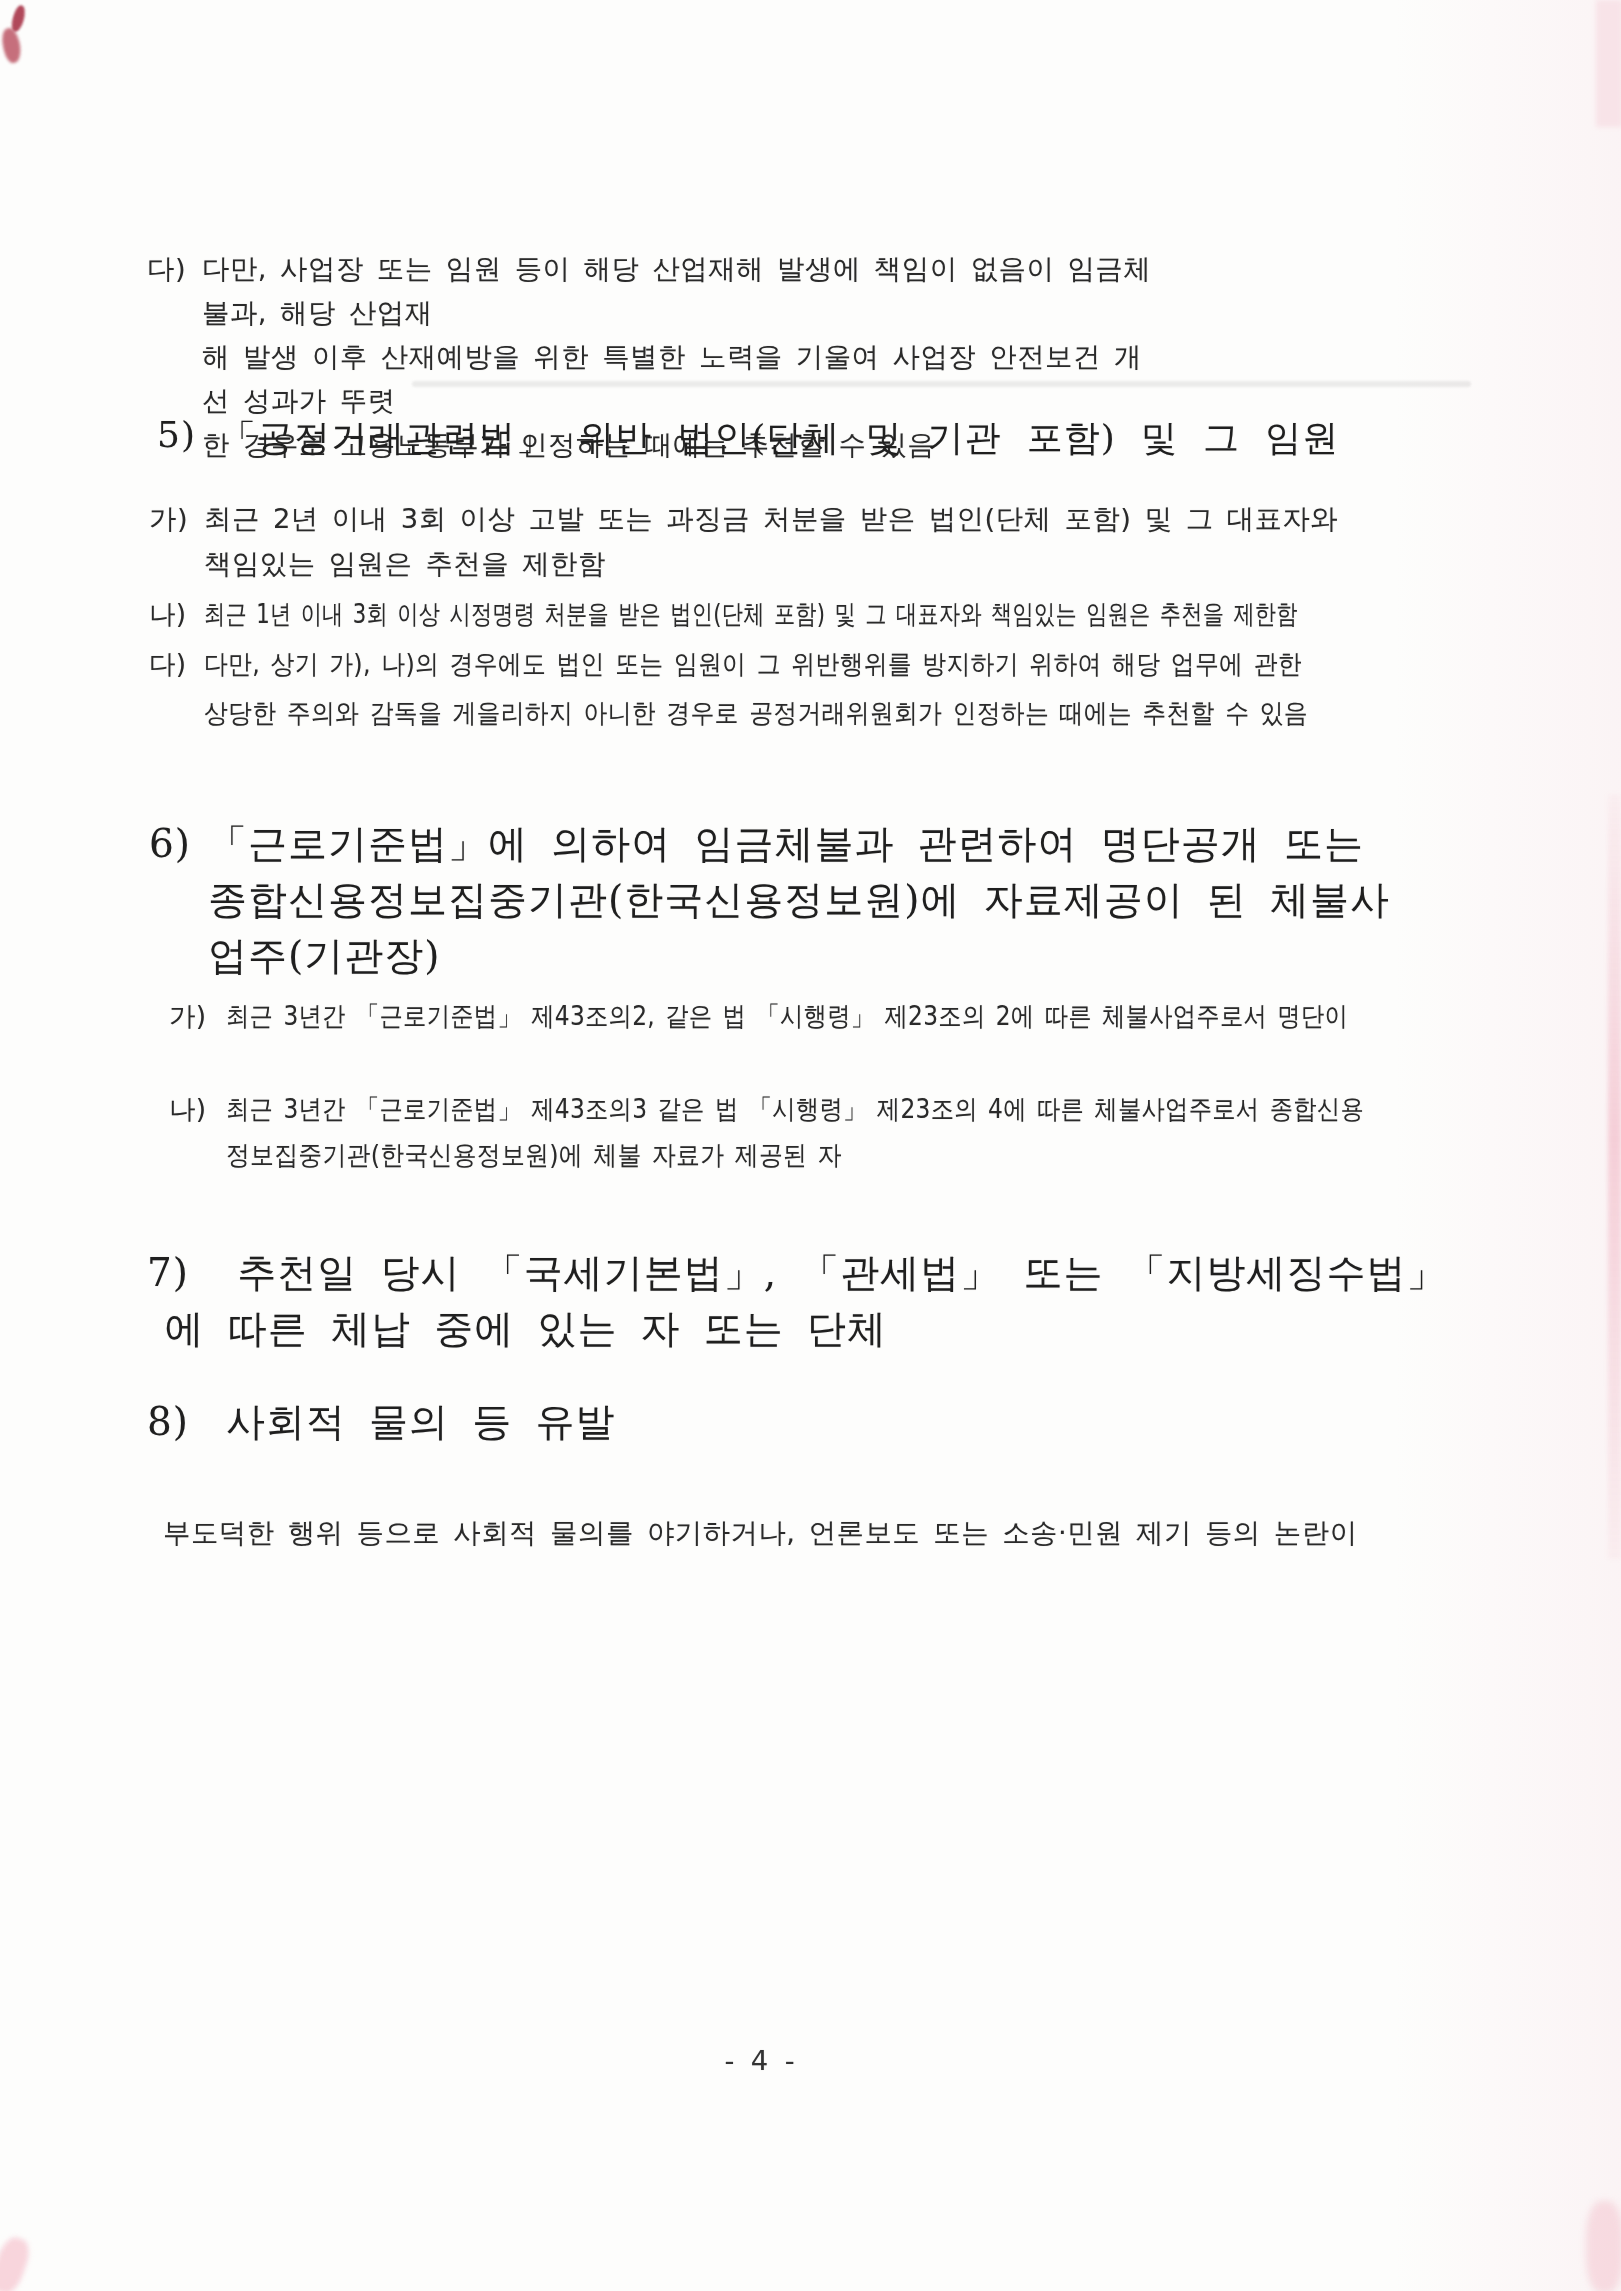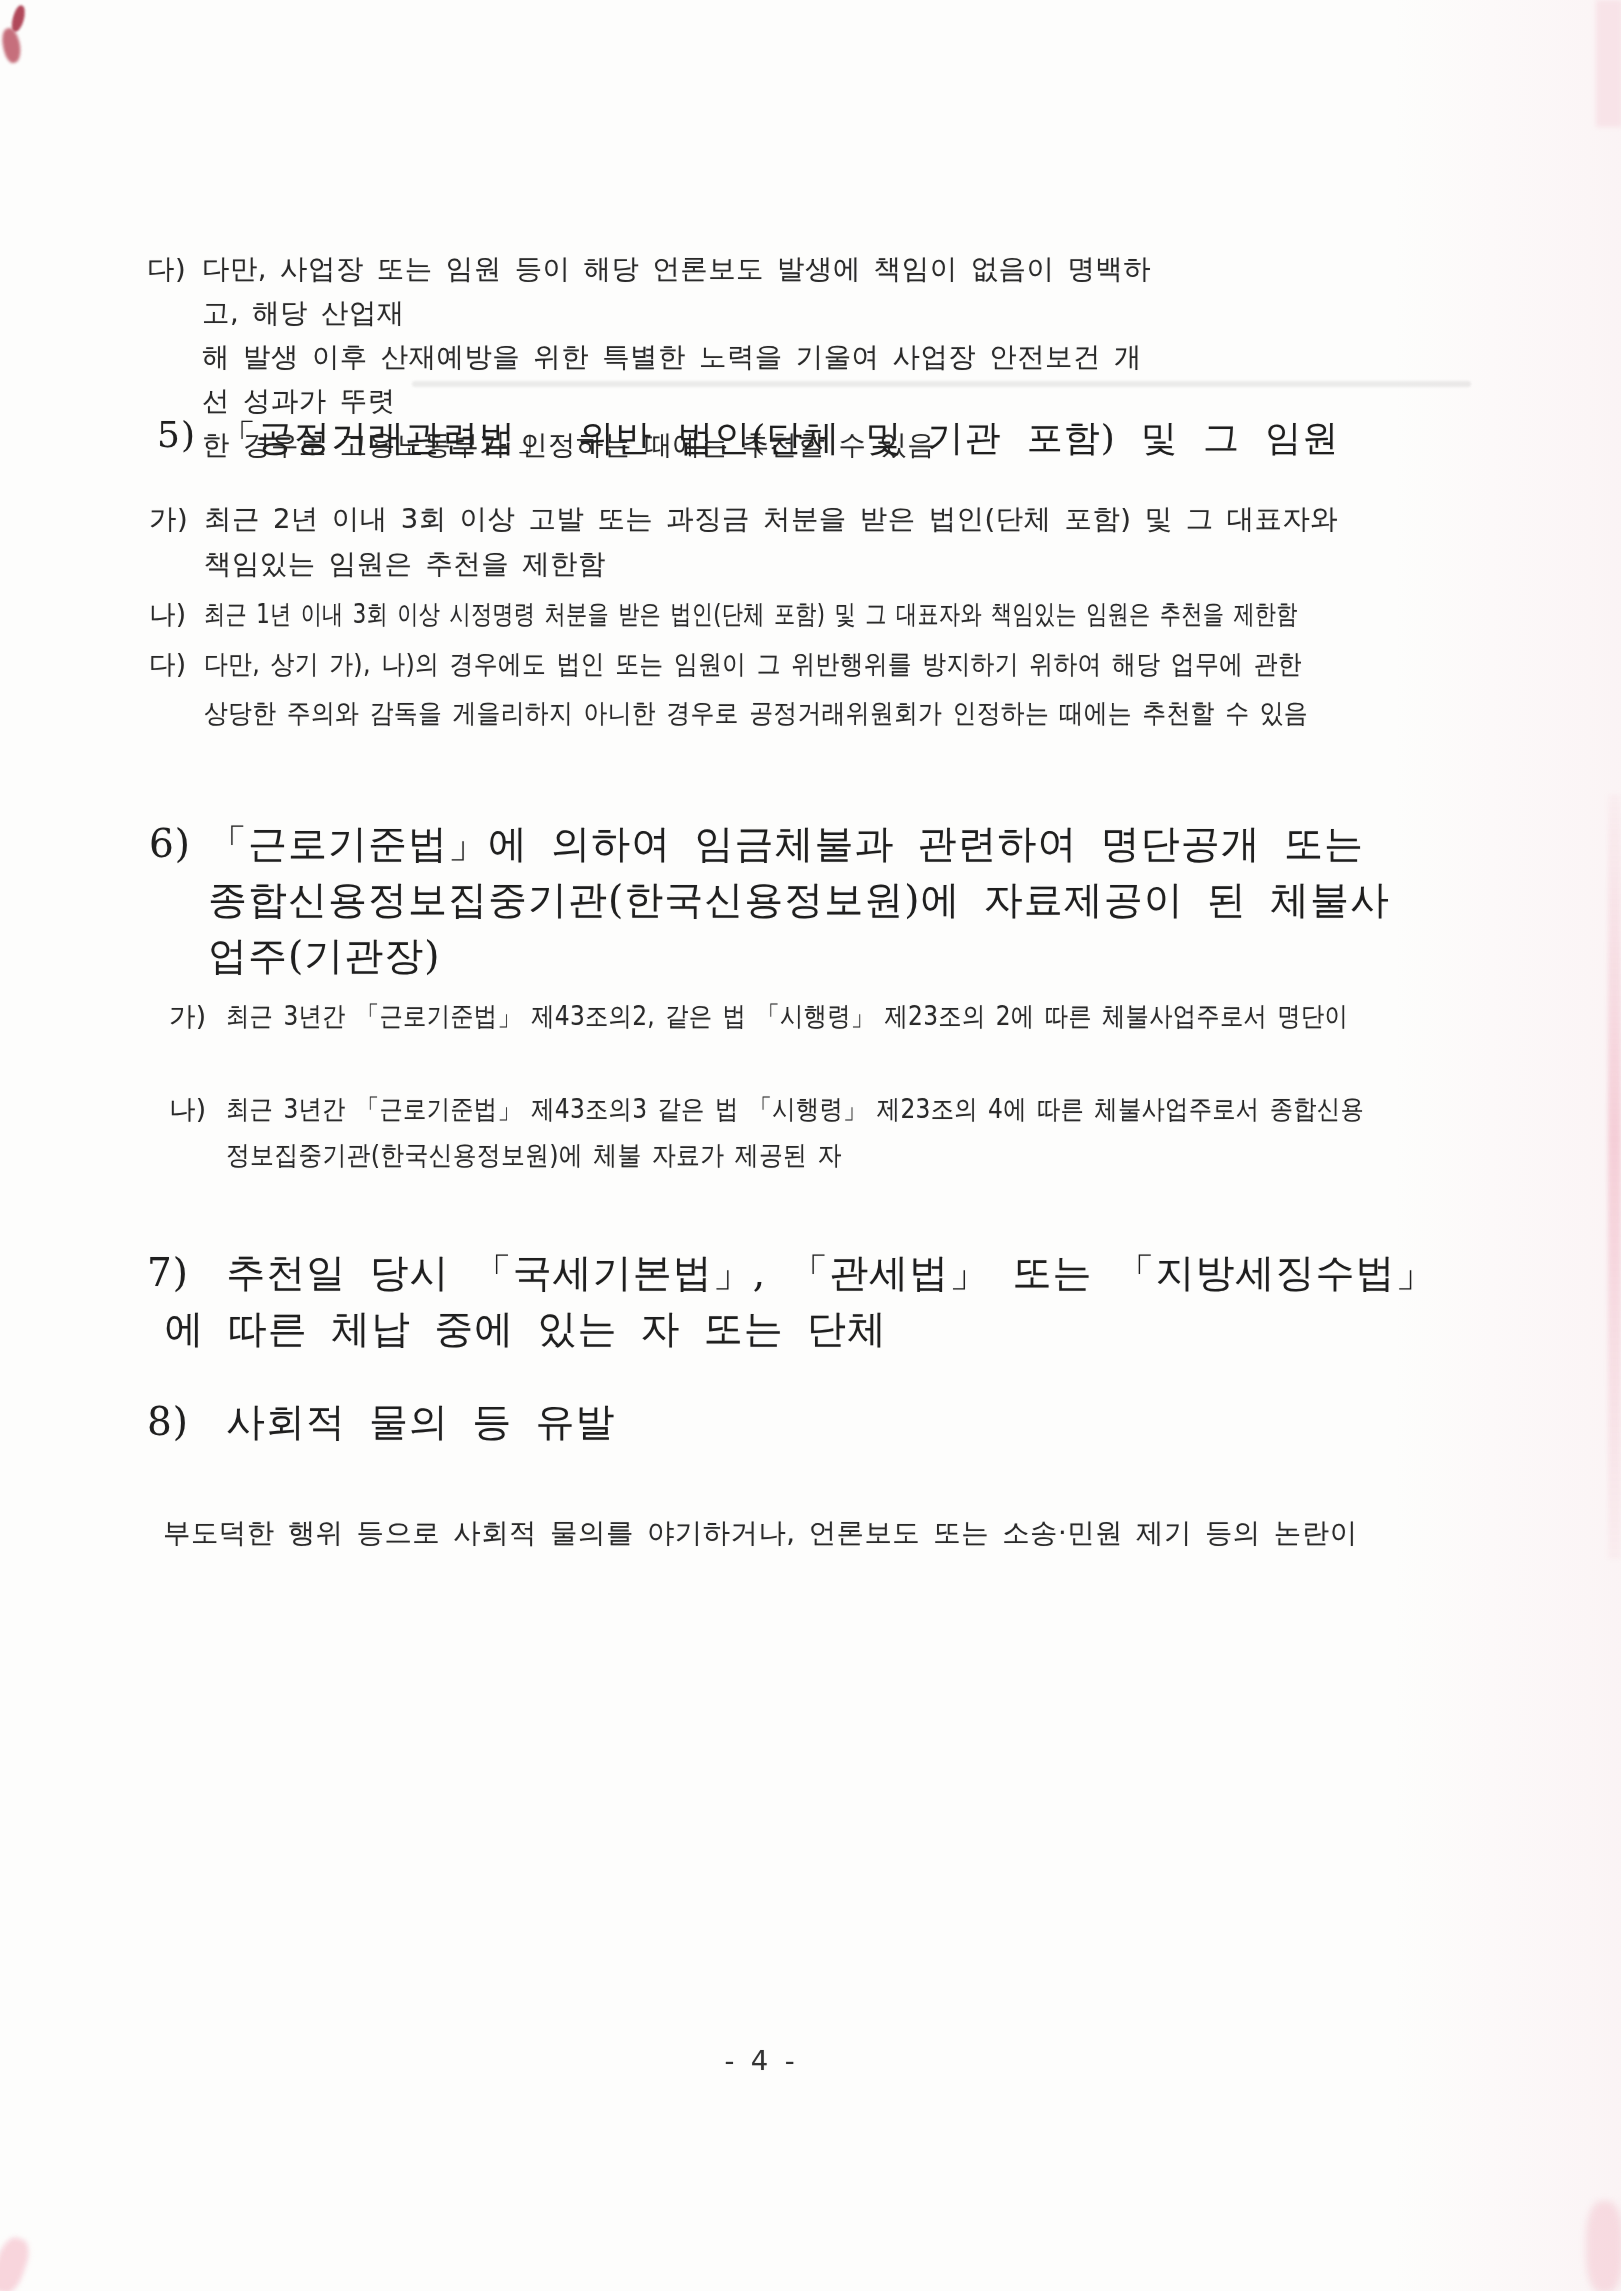--- a/index.html
+++ b/index.html
@@ -46,21 +46,21 @@
   <div class="art art-red-b"></div>
   <div class="art art-streak"></div>
   <div class="art art-right"></div>
   <div class="art art-tr"></div>
   <div class="art art-bl"></div>
   <div class="art art-br"></div>
 
   <div class="abs row body-sm" style="left:147px; top:247px; width:1019px;">
     <span class="marker" style="width:55px;">다)</span>
     <div>
-      <div>다만, 사업장 또는 임원 등이 해당 언론보도 발생에 책임이 없음이 명백하고, 해당 산업재</div>
+      <div>다만, 사업장 또는 임원 등이 해당 산업재해 발생에 책임이 없음이 임금체불과, 해당 산업재</div>
       <div>해 발생 이후 산재예방을 위한 특별한 노력을 기울여 사업장 안전보건 개선 성과가 뚜렷</div>
       <div>한 경우로 고용노동부가 인정하는 때에는 추천할 수 있음</div>
     </div>
   </div>
 
   <div class="abs row serif h5" style="left:157px; top:414px;">
     <span class="marker" style="width:63px;">5)</span>
     <span>「공정거래관련법」 위반 법인(단체 및 기관 포함) 및 그 임원</span>
   </div>
 
@@ -107,21 +107,21 @@
     <span class="marker" style="width:57px;">나)</span>
     <div>
       <div class="cond sx88">최근 3년간 「근로기준법」 제43조의3 같은 법 「시행령」 제23조의 4에 따른 체불사업주로서 종합신용</div>
       <div class="cond sx90">정보집중기관(한국신용정보원)에 체불 자료가 제공된 자</div>
     </div>
   </div>
 
   <div class="abs serif h-main" style="left:147px; top:1245px;">
     <div class="cond">
       <span>7)</span>
-      <span style="margin-left:14px;">추천일 당시 「국세기본법」, 「관세법」 또는 「지방세징수법」</span>
+      <span style="margin-left:25px;">추천일 당시 「국세기본법」, 「관세법」 또는 「지방세징수법」</span>
     </div>
     <div class="cond" style="padding-left:17.6px;">에 따른 체납 중에 있는 자 또는 단체</div>
   </div>
 
   <div class="abs serif h-main" style="left:147px; top:1394px;">
     <span>8)</span>
     <span style="margin-left:13.7px;">사회적 물의 등 유발</span>
   </div>
 
   <div class="abs body-sm" style="left:163px; top:1476px; line-height:46px;margin-top:34px;">

